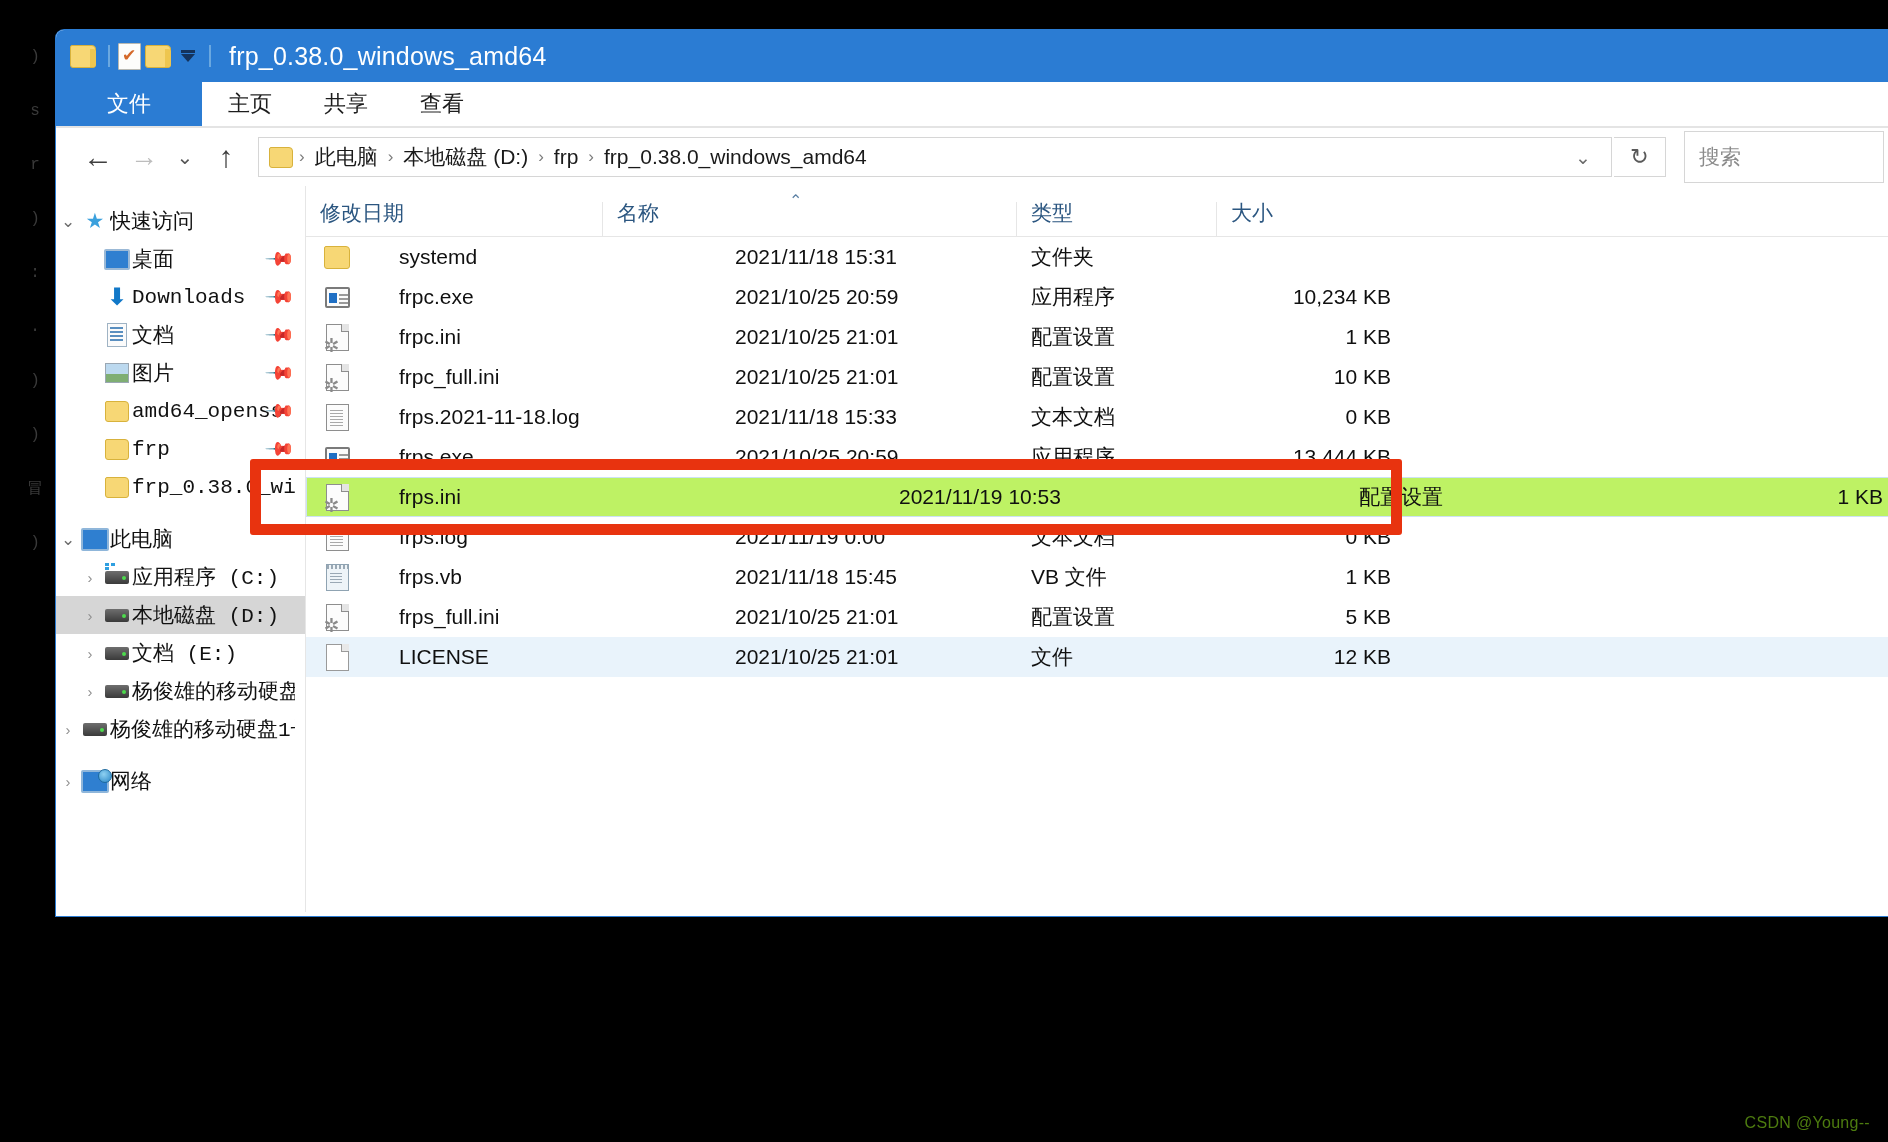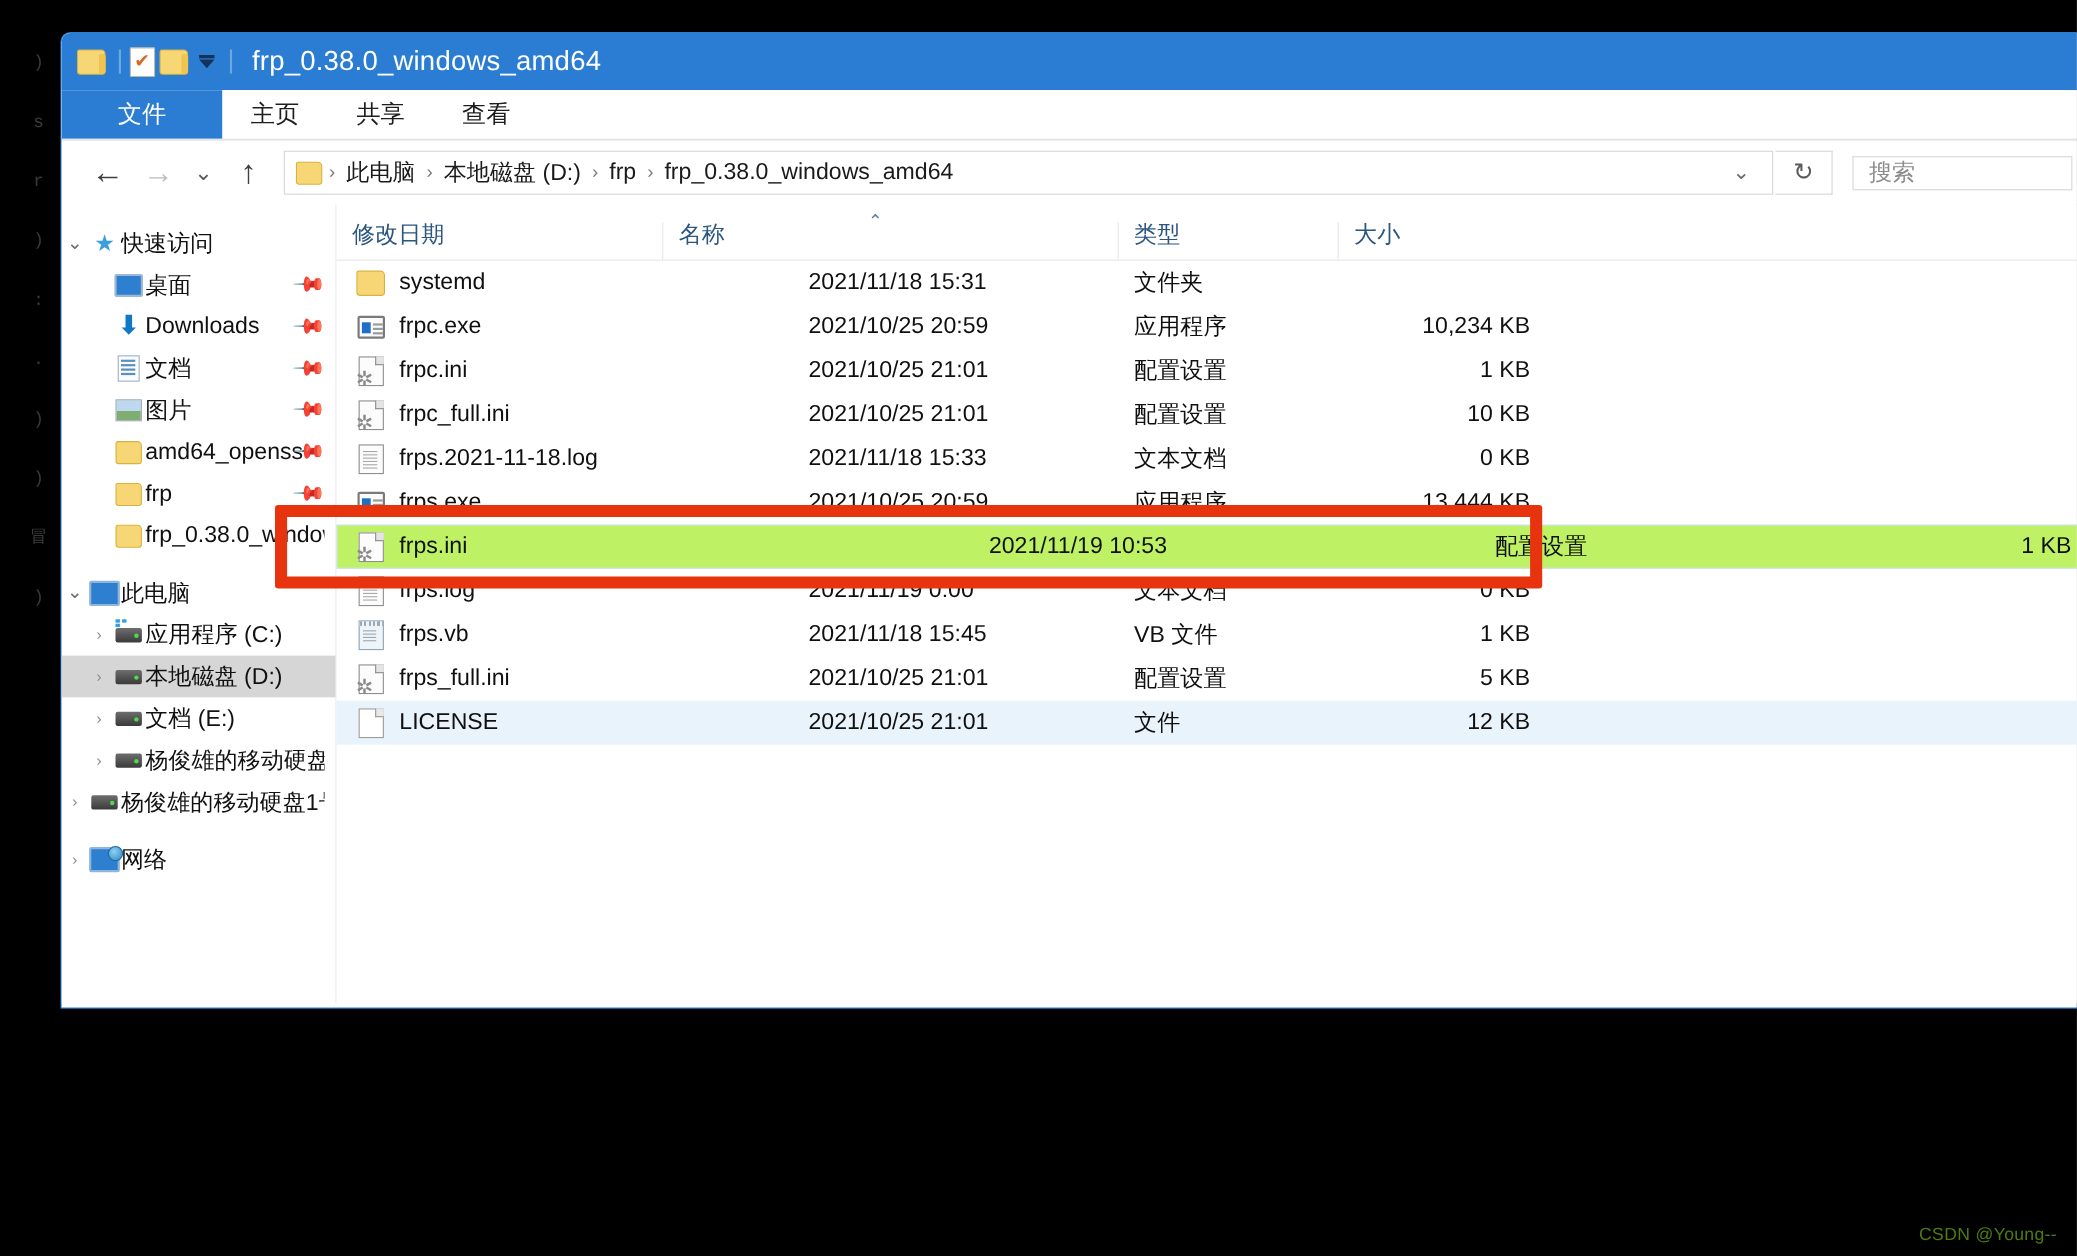--- a/index.html
+++ b/index.html
@@ -91,42 +91,42 @@
   .crumbs{display:flex;align-items:center;gap:0;font-size:21px;color:#1a1a1a;white-space:nowrap;}
   .crumb{padding:0 8px;}
   .csep{color:#7c7c7c;font-size:17px;padding:0 2px;}
   .crumb-caret{margin-left:auto;color:#6b6b6b;font-size:19px;padding:0 14px;}
   .abtn{
     width:52px;height:40px;border:1px solid #d6d6d6;border-left:none;background:#fff;
     display:flex;align-items:center;justify-content:center;color:#5a5a5a;font-size:22px;
     flex:0 0 auto;box-sizing:border-box;
   }
   #searchbox{
-    width:200px;height:31px;border:1px solid #d6d6d6;background:#fff;margin-left:16px;
+    width:200px;height:52px;border:1px solid #d6d6d6;background:#fff;margin-left:16px;
     display:flex;align-items:center;padding-left:14px;box-sizing:border-box;
     color:#8b8b8b;font-size:21px;flex:0 0 auto;
   }
 
   
   #body{display:flex;height:726px;}
   #sidebar{
     width:250px;flex:0 0 250px;background:#fff;border-right:1px solid #e6e6e6;
     padding-top:16px;box-sizing:border-box;position:relative;
   }
   .sbrow{
     height:38px;display:flex;align-items:center;font-size:21px;color:#111;
     padding-right:10px;position:relative;white-space:nowrap;
   }
   .sbrow.sel{background:#d6d6d6;}
   .sb-exp{
     width:24px;flex:0 0 24px;text-align:center;color:#8f8f8f;font-size:15px;
   }
   .sb-exp.open{color:#6e6e6e;font-size:17px;}
   .sb-ico{width:30px;flex:0 0 30px;display:flex;align-items:center;justify-content:center;}
-  .sb-label{overflow:hidden;text-overflow:clip;}
+  .sb-label{overflow:hidden;text-overflow:clip;font-family:Liberation Mono, monospace;}
   .sb-pin{
     position:absolute;right:12px;color:#9a9a9a;font-size:19px;transform:rotate(45deg);
   }
   .lvl1{padding-left:0;}
   .lvl2 .sb-exp{margin-left:22px;}
 
   
   .ic-star{color:#3aa0dd;font-size:21px;}
   .ic-desktop{width:22px;height:17px;background:#2f7fd0;border:2px solid #9bb9d6;border-radius:2px;}
   .ic-down{color:#1178c8;font-size:24px;font-weight:bold;line-height:1;}
@@ -192,21 +192,21 @@
   }
 
   .frow{
     height:40px;display:flex;align-items:center;font-size:21px;color:#101010;
     box-sizing:border-box;border:1px solid transparent;
   }
   .frow.sel{background:#bef264;border:1px solid #cde2f4;justify-content:space-between;}
   .frow.hov{background:#e9f3fb;border:1px solid transparent;}
   .f-name{
     width:414px;flex:0 0 414px;display:flex;align-items:center;padding-left:14px;
-    box-sizing:border-box;white-space:nowrap;
+    box-sizing:border-box;white-space:nowrap;gap:36px;
   }
   .f-date{width:296px;flex:0 0 296px;padding-left:14px;box-sizing:border-box;white-space:nowrap;}
   .f-type{width:200px;flex:0 0 200px;padding-left:14px;box-sizing:border-box;white-space:nowrap;}
   .f-size{
     width:190px;flex:0 0 190px;padding-right:16px;box-sizing:border-box;
     text-align:right;white-space:nowrap;
   }
   .fi{width:32px;flex:0 0 32px;display:flex;align-items:center;justify-content:center;margin-right:10px;}
 
   

